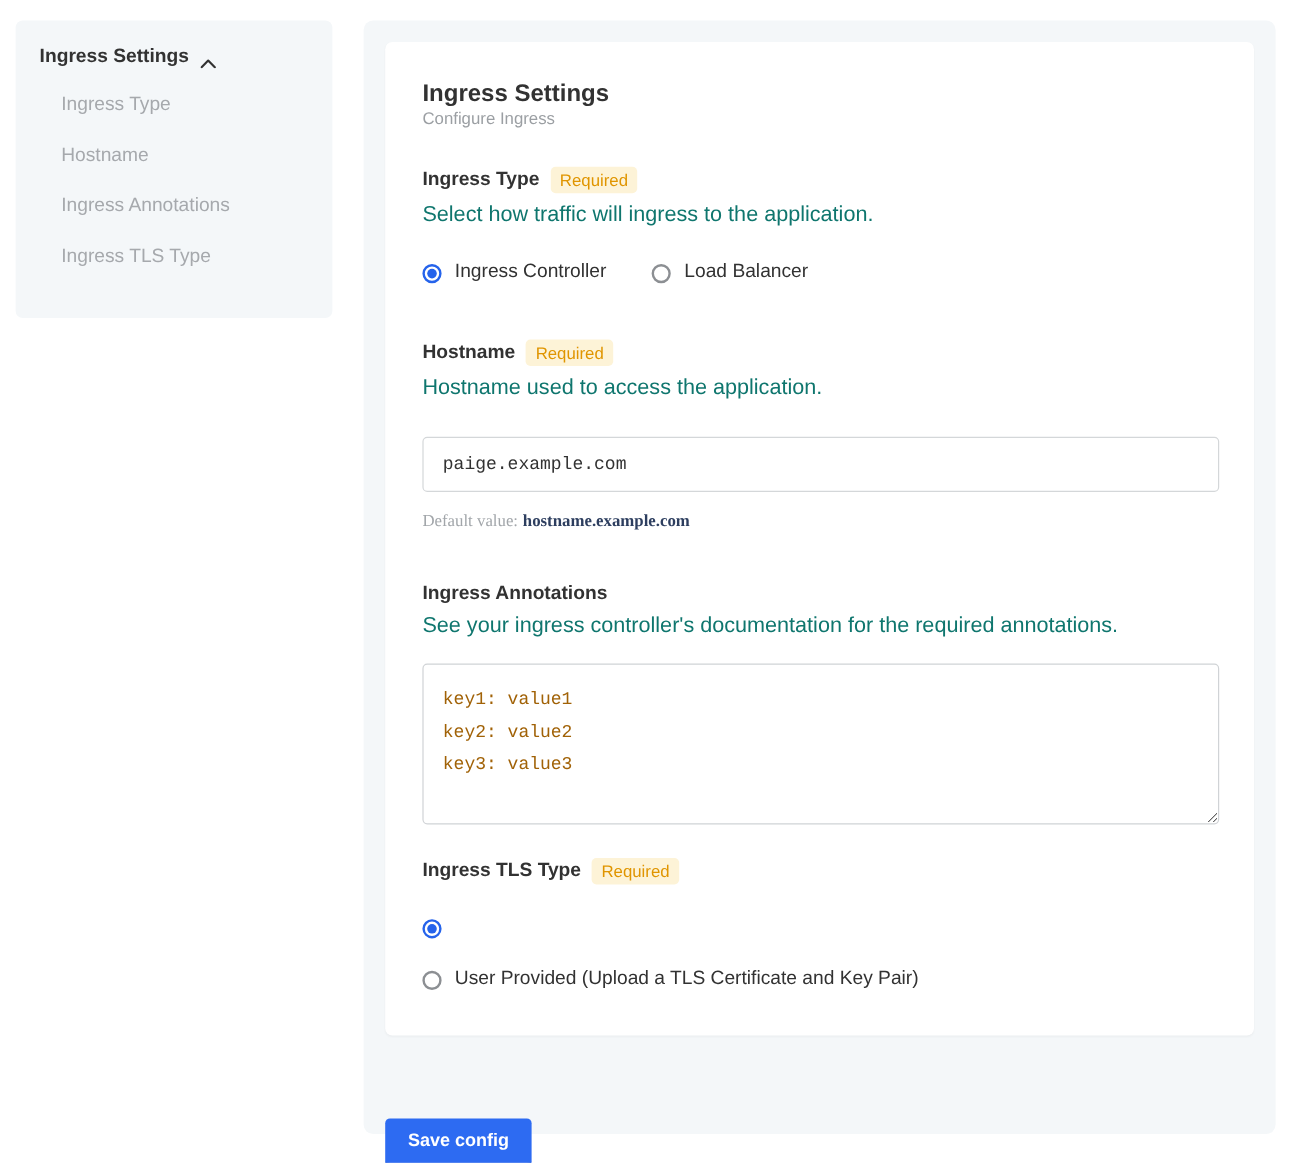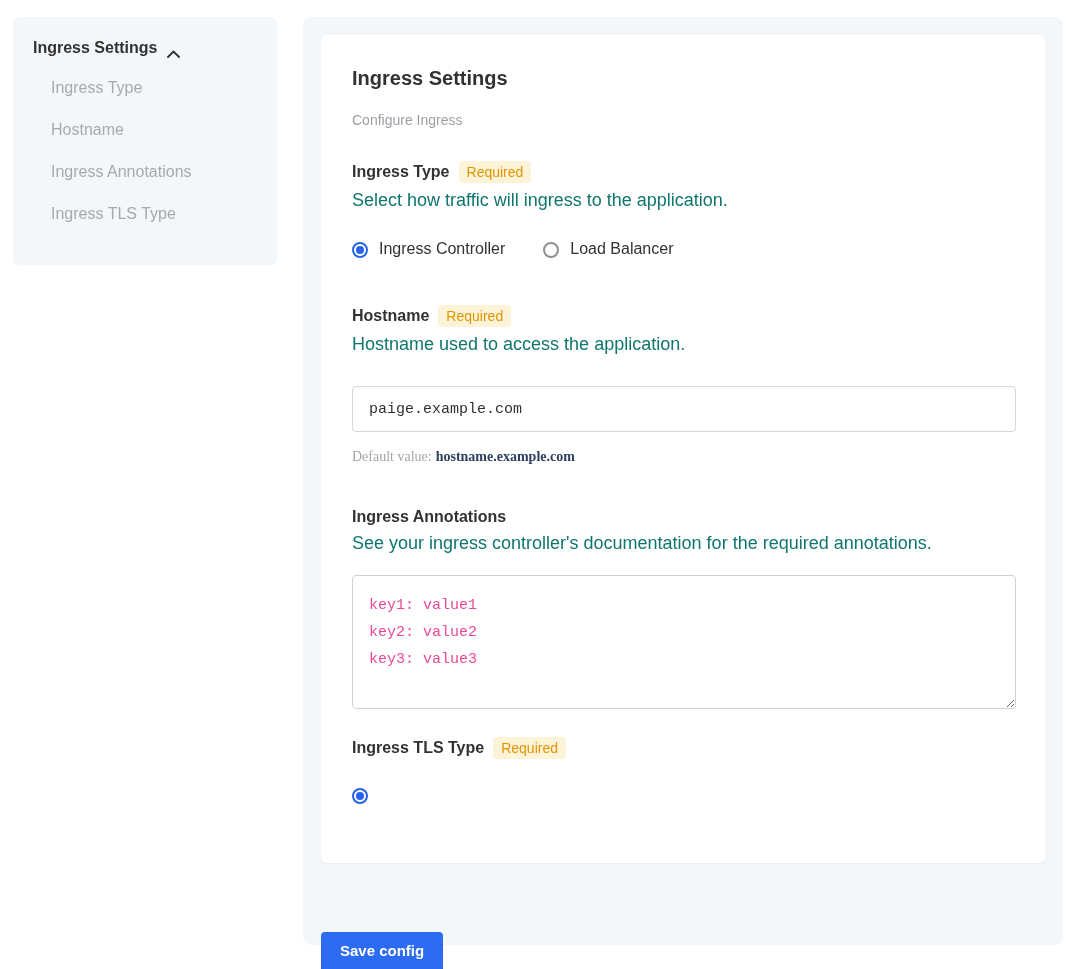--- a/index.html
+++ b/index.html
@@ -28,21 +28,21 @@
   .main-panel {
     position:absolute; left:303px; top:17px; width:760px; height:928px;
     background:#f4f7f9; border-radius:8px;
   }
   .card {
     position:absolute; left:18px; top:18px; width:724px; height:828px;
     background:#ffffff; border-radius:6px; padding:28px 31px;
     box-shadow:0 1px 2px rgba(0,0,0,0.04);
   }
   .card-title { font-size:20px; font-weight:bold; color:#323232; margin-top:4px; }
-  .card-subtitle { font-size:14px; color:#9b9fa3; margin-top:22px; }
+  .card-subtitle { font-size:14px; color:#9b9fa3; }
 
   .section-head { display:flex; align-items:center; gap:9px; }
   .section-title { font-size:16px; font-weight:bold; color:#323232; }
   .required-badge {
     font-size:14px; color:#e09500; background:#fdf3d7;
     padding:3px 8px; border-radius:4px;
   }
   .help-text { font-size:18px; color:#0f766e; margin-top:7px; }
 
   
@@ -72,21 +72,21 @@
     font-size:15px; color:#323232; font-family:Liberation Mono, monospace;
     outline:none; background:#fff;
   }
   .default-line { margin-top:17px; font-size:14px; color:#a2a6aa;font-family:Liberation Serif, serif; }
   .default-value { font-weight:bold; color:#2d3e5f; margin-left:4px; }
 
   .annotations-textarea {
     display:block; width:664px; height:134px; margin-top:21px;
     border:1px solid #d0d3d6; border-radius:4px; padding:16px;
     font-family:"Liberation Mono","DejaVu Sans Mono",monospace;
-    font-size:15px; line-height:27px; color:#ec4899; outline:none;
+    font-size:15px; line-height:27px; color:#a16207; outline:none;
     resize:both; background:#fff;
   }
 
   .save-button {
     position:absolute; left:18px; top:915px;
     background:#2d6bf2; color:#ffffff; font-weight:bold; font-size:15px;
     font-family:"Liberation Sans", sans-serif;
     border:0; border-bottom:3px solid #1a4fd6; border-radius:4px;
     padding:10px 19px; cursor:pointer;
   }
@@ -158,19 +158,23 @@
 
     <section class="sec-tls">
       <div class="section-head">
         <span class="section-title">Ingress TLS Type</span>
         <span class="required-badge">Required</span>
       </div>
       <div class="radio-row-v">
         <label class="radio-option">
           <span class="radio checked"></span>
         </label>
+        <label class="radio-option">
+          <span class="radio"></span>
+          <span class="radio-label">User Provided (Upload a TLS Certificate and Key Pair)</span>
+        </label>
       </div>
     </section>
 
   </div>
 
   <button class="save-button">Save config</button>
 </div>
 
 </body></html>

